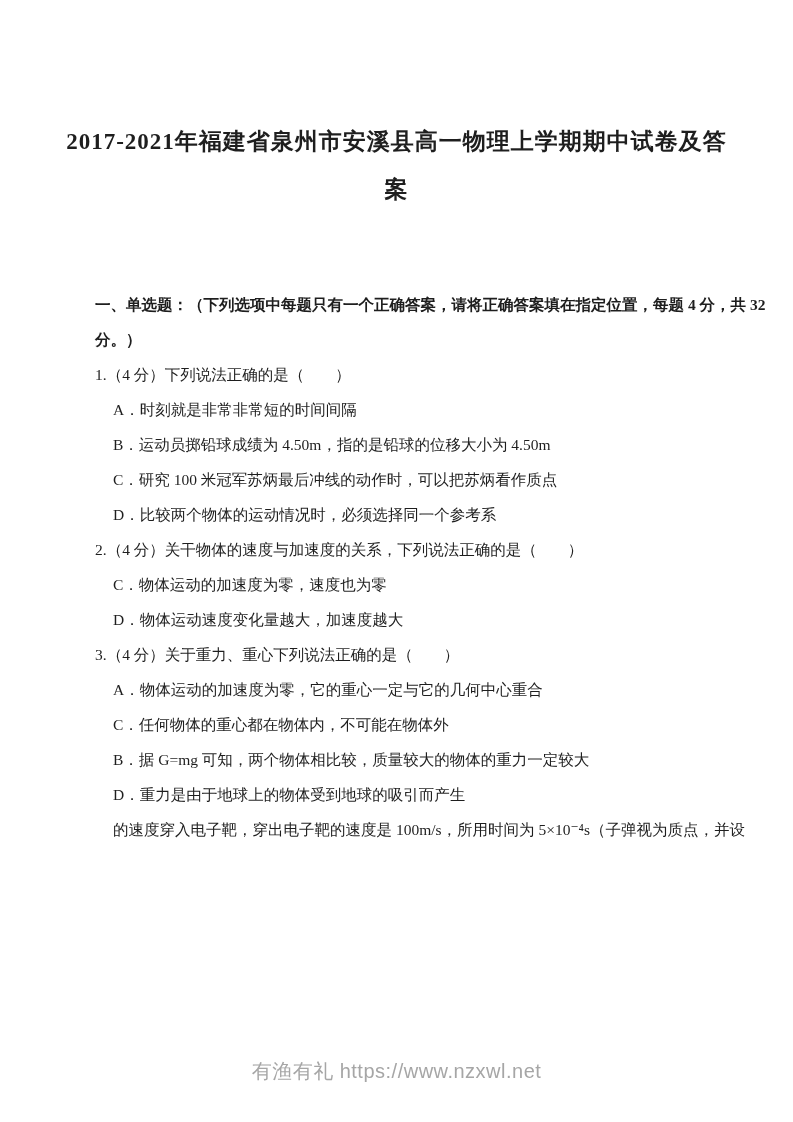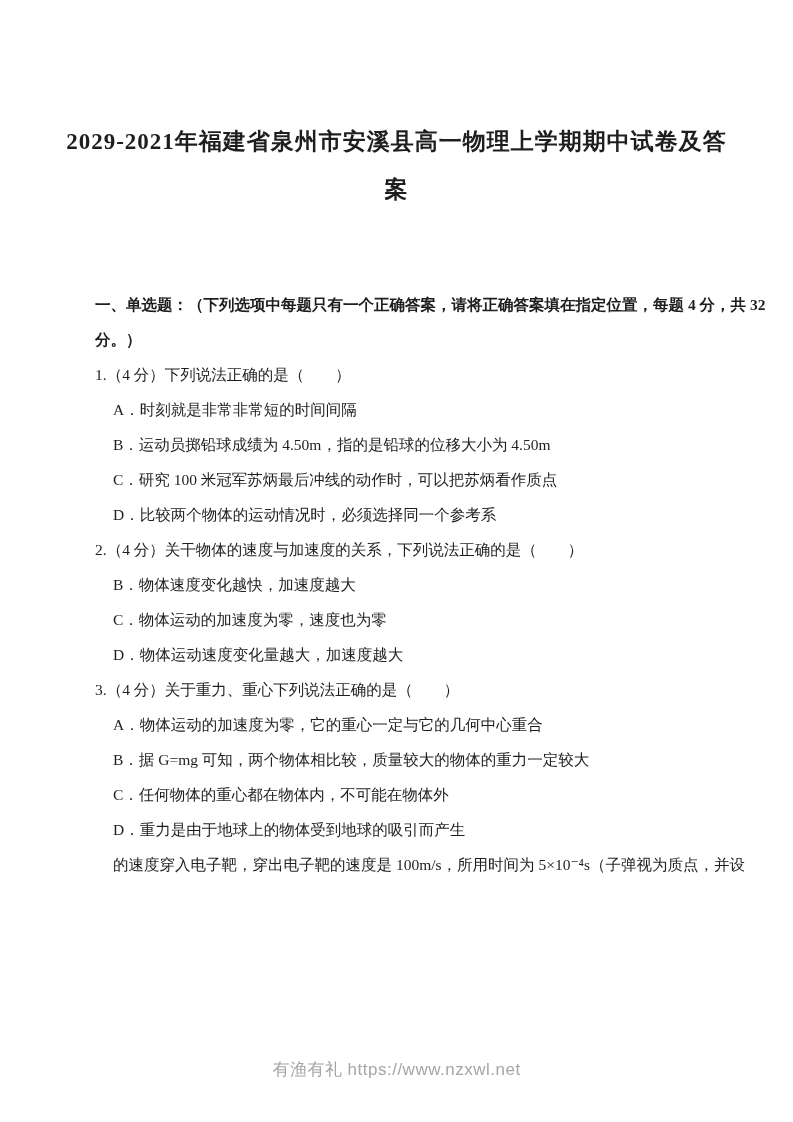--- a/index.html
+++ b/index.html
@@ -43,55 +43,54 @@
   .bold { font-weight: 700; }
   .opt  { padding-left: 18px; }
   .cont { padding-left: 18px; }
   .footer {
     position: absolute;
     top: 1058px;
     left: 0;
     right: 0;
     text-align: center;
     font-family: "Liberation Sans", "DejaVu Sans", sans-serif;
-    font-size: 17px;
+    font-size: 20px;
     color: #a6a6a6;
     letter-spacing: 0.5px;
   }
 </style>
 </head>
 <body>
 
 <div class="page">
 
   <h1 class="title">
-    <div>2029-2021年福建省泉州市安溪县高一物理上学期期中试卷及答</div>
+    <div>2017-2021年福建省泉州市安溪县高一物理上学期期中试卷及答</div>
     <div>案</div>
   </h1>
 
   <div class="body-text">
 
     <p class="ln bold">一、单选题：（下列选项中每题只有一个正确答案，请将正确答案填在指定位置，每题 4 分，共 32</p>
     <p class="ln bold">分。）</p>
 
     <p class="ln">1.（4 分）下列说法正确的是（　　）</p>
     <p class="ln opt">A．时刻就是非常非常短的时间间隔</p>
     <p class="ln opt">B．运动员掷铅球成绩为 4.50m，指的是铅球的位移大小为 4.50m</p>
     <p class="ln opt">C．研究 100 米冠军苏炳最后冲线的动作时，可以把苏炳看作质点</p>
     <p class="ln opt">D．比较两个物体的运动情况时，必须选择同一个参考系</p>
 
     <p class="ln">2.（4 分）关干物体的速度与加速度的关系，下列说法正确的是（　　）</p>
-    <p class="ln opt">B．物体速度变化越快，加速度越大</p>
     <p class="ln opt">C．物体运动的加速度为零，速度也为零</p>
     <p class="ln opt">D．物体运动速度变化量越大，加速度越大</p>
 
     <p class="ln">3.（4 分）关于重力、重心下列说法正确的是（　　）</p>
     <p class="ln opt">A．物体运动的加速度为零，它的重心一定与它的几何中心重合</p>
+    <p class="ln opt">C．任何物体的重心都在物体内，不可能在物体外</p>
     <p class="ln opt">B．据 G=mg 可知，两个物体相比较，质量较大的物体的重力一定较大</p>
-    <p class="ln opt">C．任何物体的重心都在物体内，不可能在物体外</p>
     <p class="ln opt">D．重力是由于地球上的物体受到地球的吸引而产生</p>
 
     <p class="ln cont">的速度穿入电子靶，穿出电子靶的速度是 100m/s，所用时间为 5×10⁻⁴s（子弹视为质点，并设</p>
 
   </div>
 
   <div class="footer">有渔有礼 https://www.nzxwl.net</div>
 
 </div>
 

